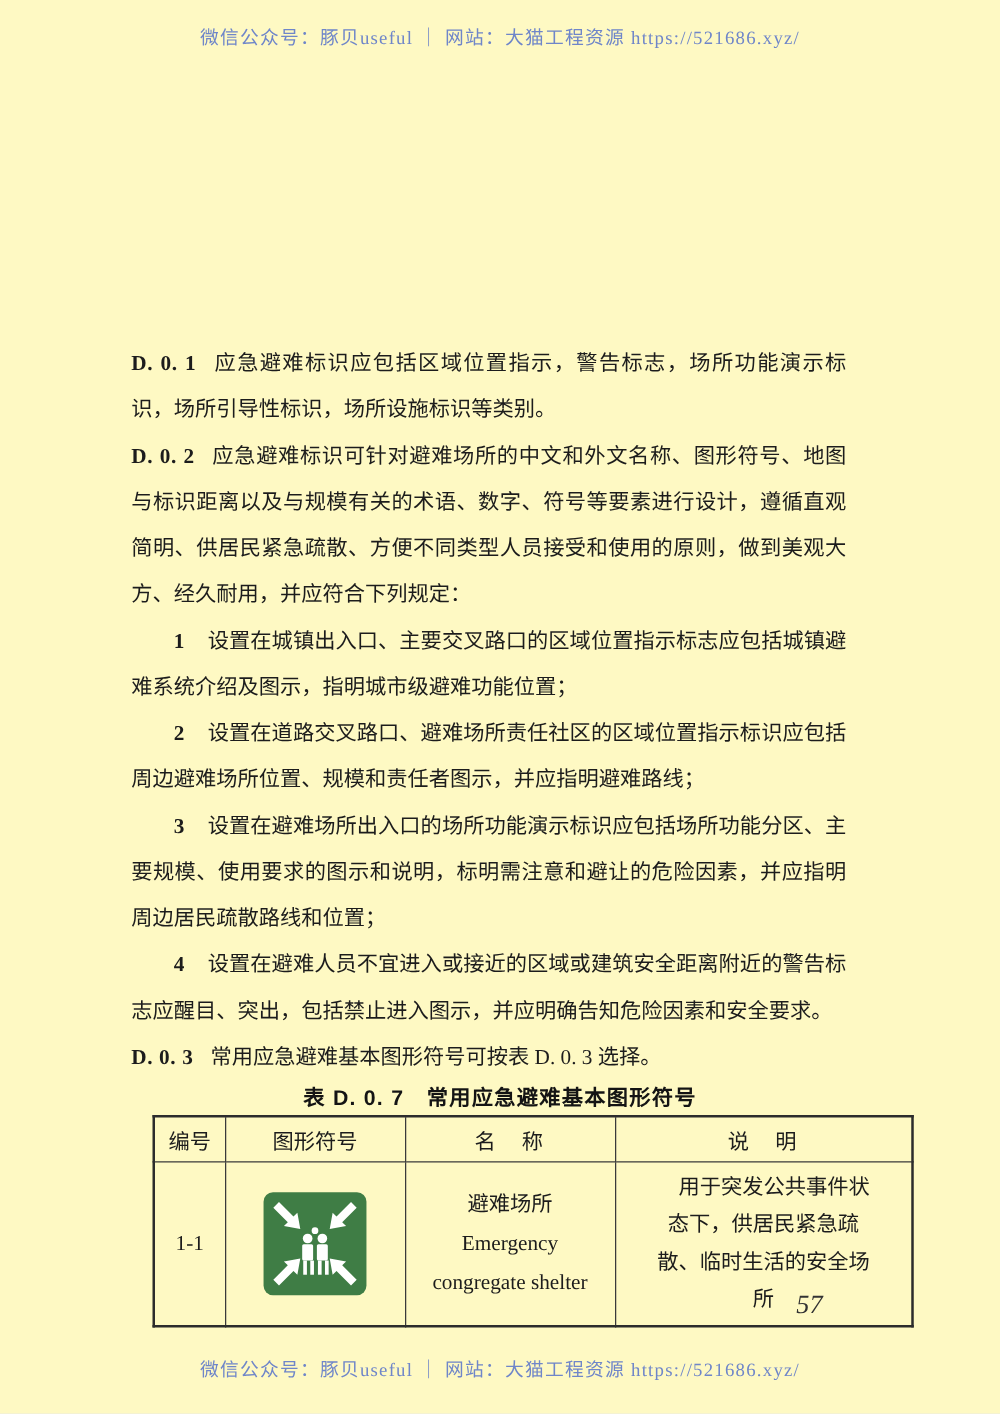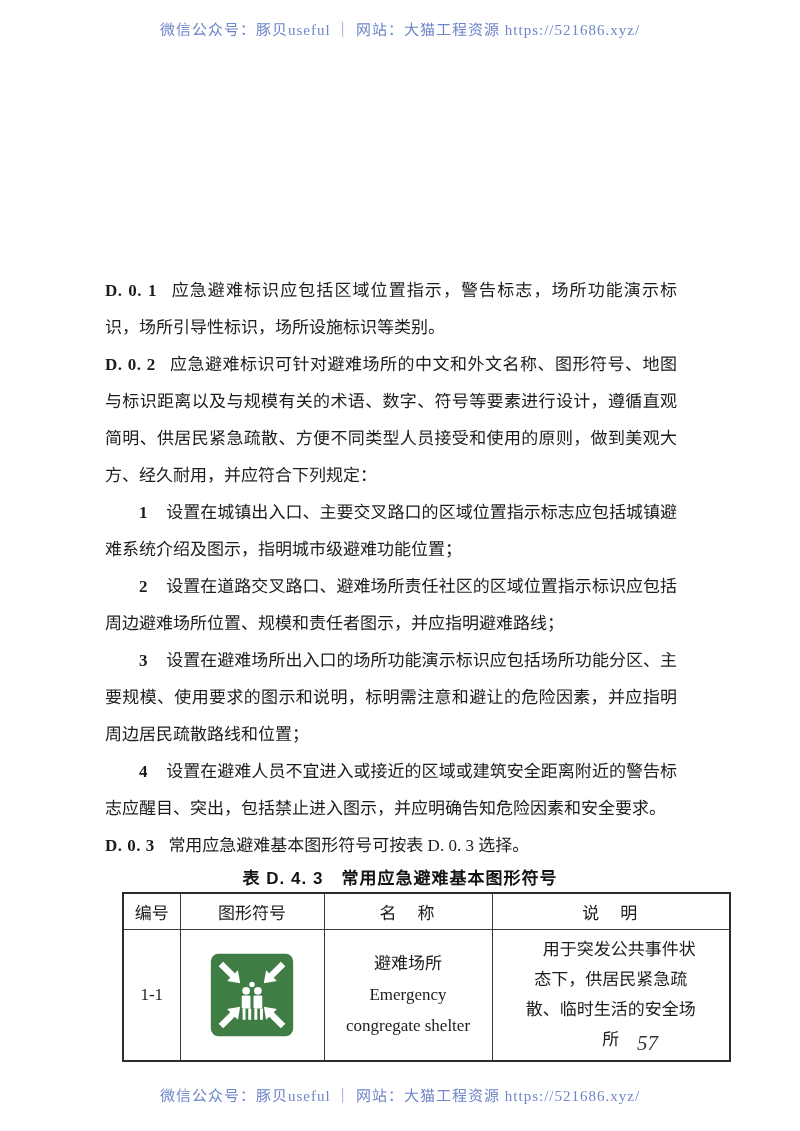--- a/index.html
+++ b/index.html
@@ -1,21 +1,21 @@
 <!DOCTYPE html>
 <html lang="zh-CN"><head>
 <meta charset="utf-8">
 <style>
   * { margin:0; padding:0; box-sizing:border-box; }
   html,body { background:#e8e8e8; }
   .page {
     position:relative;
     width:800px; height:1131px;
     margin:0 auto;
-    background:#ffffff;
+    background:#fef9c3;
     color:#1c1c1c;
     font-family:"Liberation Serif","DejaVu Serif",serif;
     overflow:hidden;
     text-decoration:underline;
   }
   .promo {
     position:absolute; left:0; width:100%;
     text-align:center;
     font-size:15px; letter-spacing:1px;
     color:#6f86c9;
@@ -91,21 +91,21 @@
   <div class="body-text">
     <p><b class="clause-label">D. 0. 1</b><span>应急避难标识应包括区域位置指示，警告标志，场所功能演示标识，场所引导性标识，场所设施标识等类别。</span></p>
     <p><b class="clause-label">D. 0. 2</b><span>应急避难标识可针对避难场所的中文和外文名称、图形符号、地图与标识距离以及与规模有关的术语、数字、符号等要素进行设计，遵循直观简明、供居民紧急疏散、方便不同类型人员接受和使用的原则，做到美观大方、经久耐用，并应符合下列规定：</span></p>
     <p class="item"><b class="item-num">1</b><span>设置在城镇出入口、主要交叉路口的区域位置指示标志应包括城镇避难系统介绍及图示，指明城市级避难功能位置；</span></p>
     <p class="item"><b class="item-num">2</b><span>设置在道路交叉路口、避难场所责任社区的区域位置指示标识应包括周边避难场所位置、规模和责任者图示，并应指明避难路线；</span></p>
     <p class="item"><b class="item-num">3</b><span>设置在避难场所出入口的场所功能演示标识应包括场所功能分区、主要规模、使用要求的图示和说明，标明需注意和避让的危险因素，并应指明周边居民疏散路线和位置；</span></p>
     <p class="item"><b class="item-num">4</b><span>设置在避难人员不宜进入或接近的区域或建筑安全距离附近的警告标志应醒目、突出，包括禁止进入图示，并应明确告知危险因素和安全要求。</span></p>
     <p><b class="clause-label">D. 0. 3</b><span>常用应急避难基本图形符号可按表 D. 0. 3 选择。</span></p>
   </div>
 
-  <div class="table-caption">表 D. 4. 3　常用应急避难基本图形符号</div>
+  <div class="table-caption">表 D. 0. 7　常用应急避难基本图形符号</div>
 
   <table class="symbol-table">
     <thead>
       <tr>
         <th class="col-id">编号</th>
         <th class="col-symbol">图形符号</th>
         <th class="col-name th-spaced">名　称</th>
         <th class="col-desc th-spaced">说　明</th>
       </tr>
     </thead>

